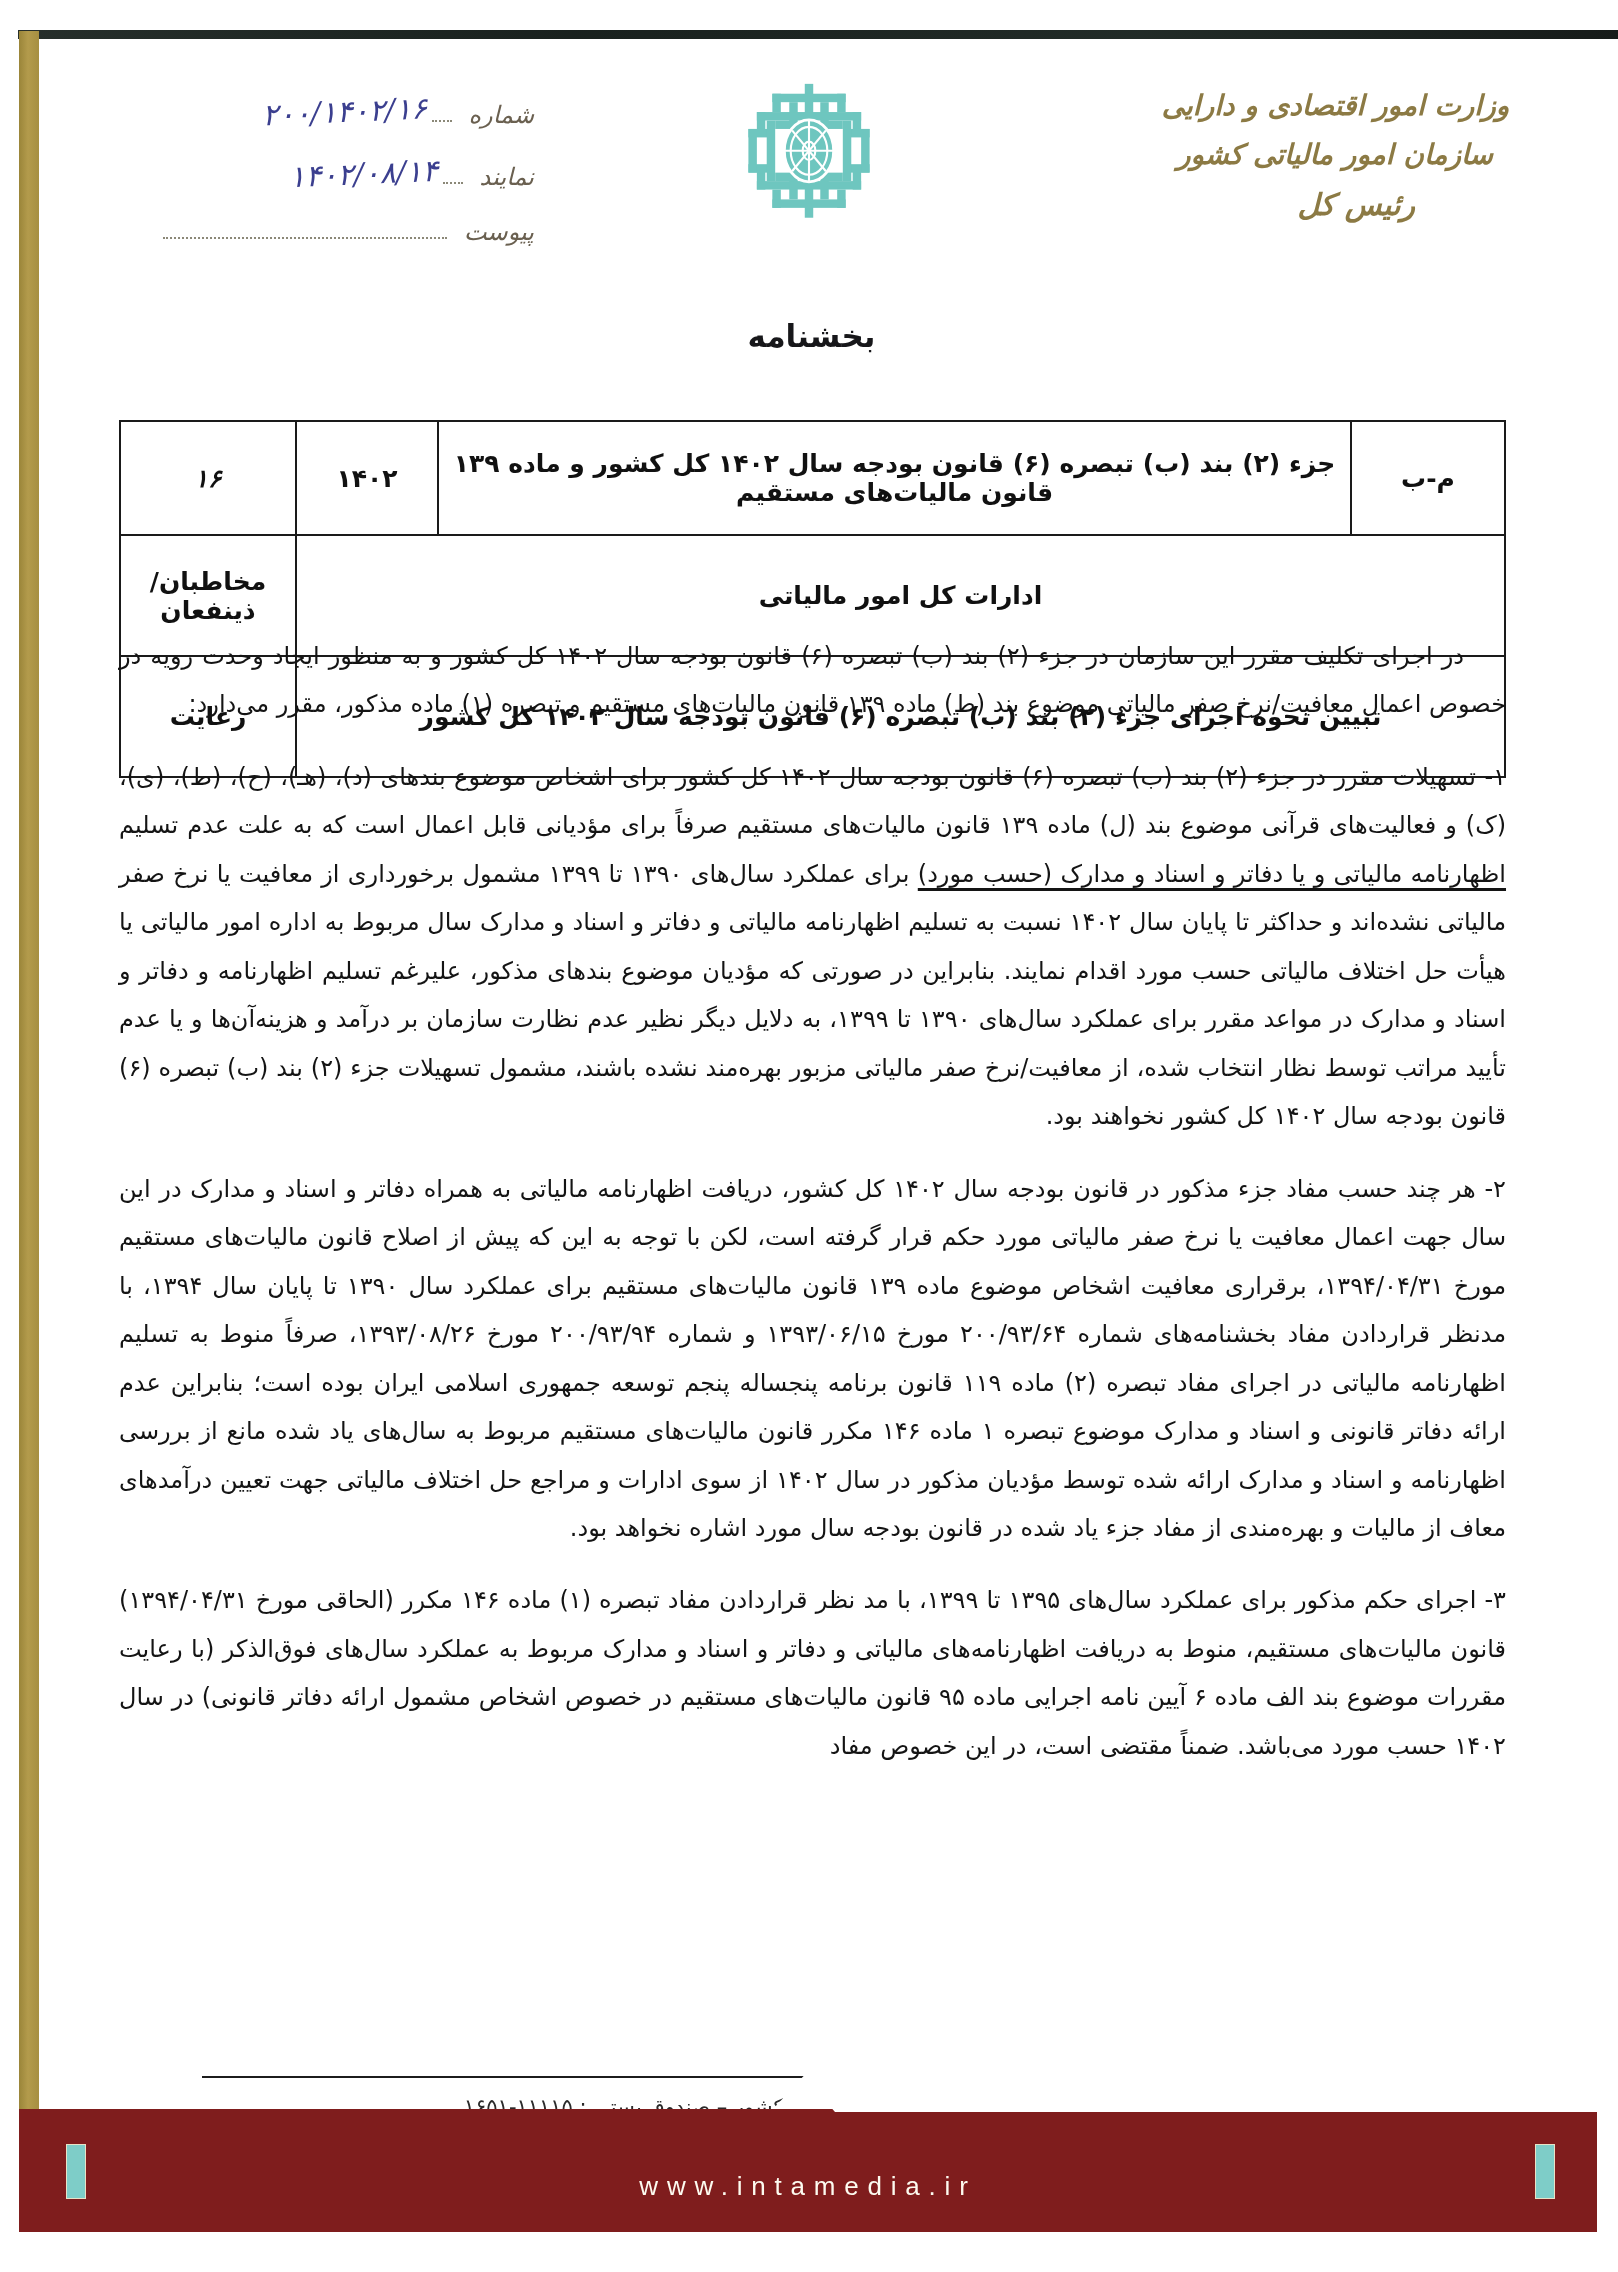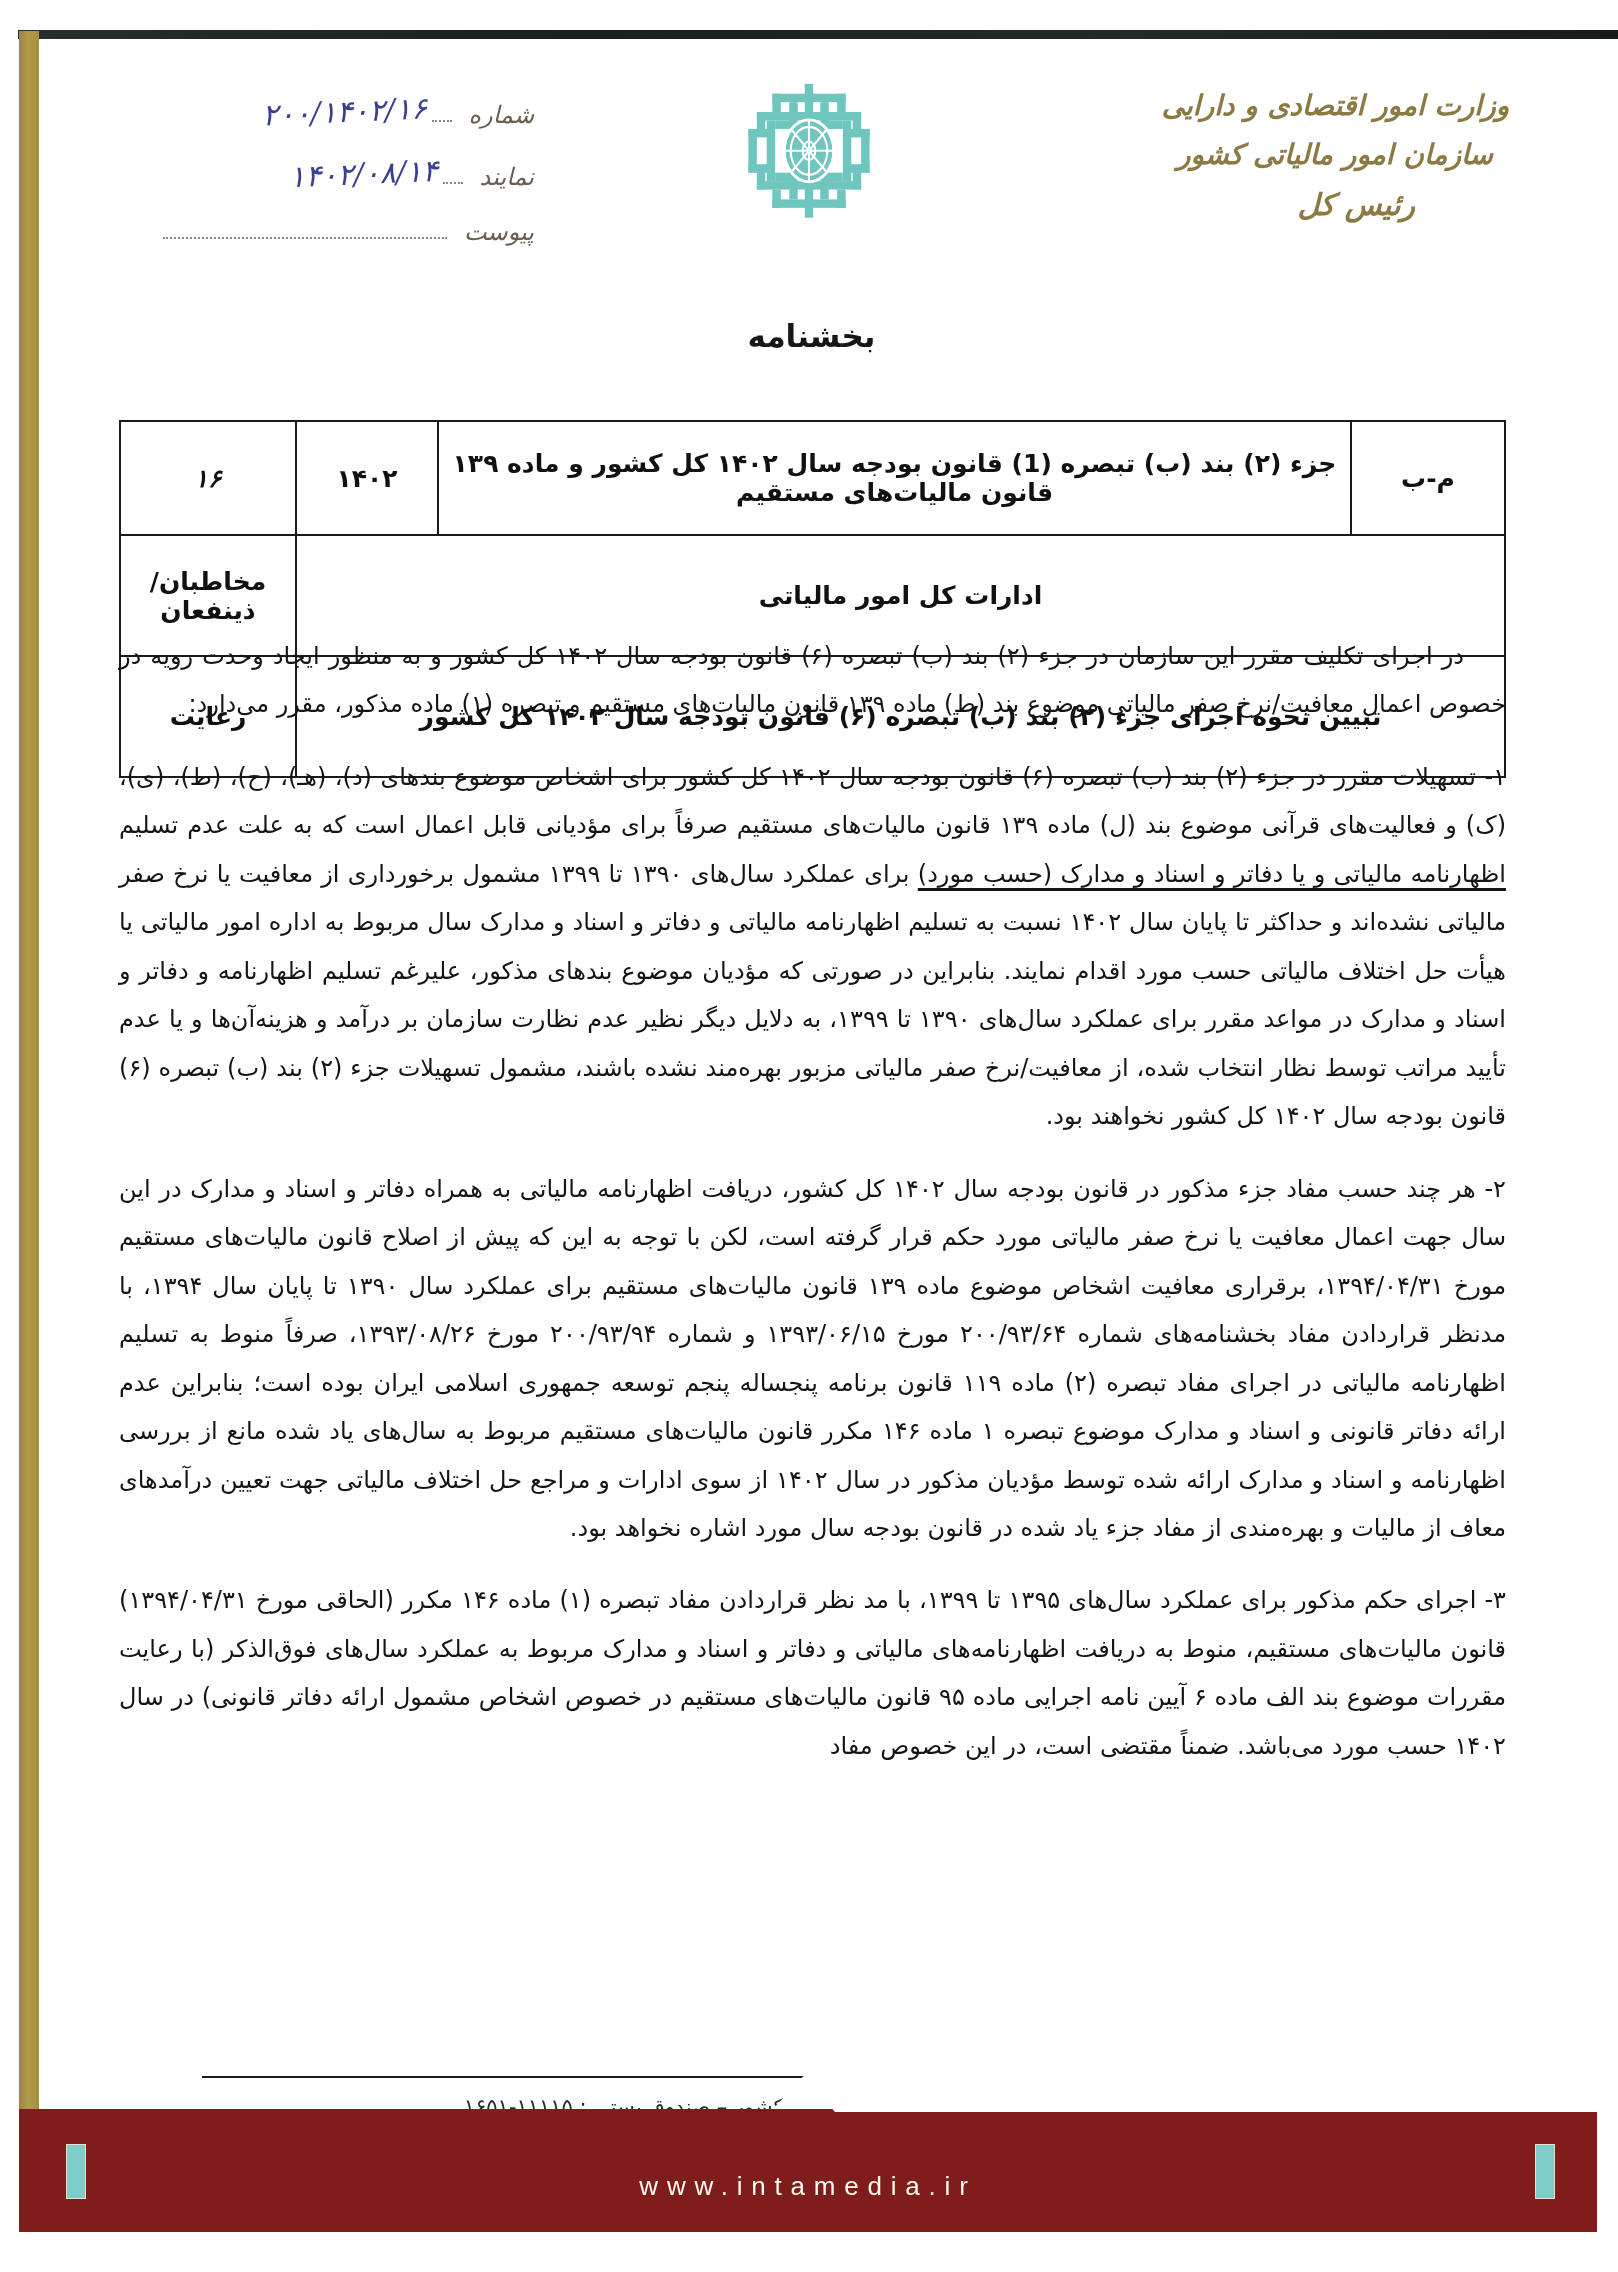--- a/index.html
+++ b/index.html
@@ -339,21 +339,21 @@
       <div class="l3">رئیس کل</div>
     </div>
   </div>
 
   <div class="doc-type">بخشنامه</div>
 
   <table class="meta-table">
     <tbody>
       <tr class="row-ids">
         <td class="cell-code">م-ب</td>
-        <td class="cell-ref">جزء (۲) بند (ب) تبصره (1) قانون بودجه سال ۱۴۰۲ کل کشور و ماده ۱۳۹ قانون مالیات‌های مستقیم</td>
+        <td class="cell-ref">جزء (۲) بند (ب) تبصره (۶) قانون بودجه سال ۱۴۰۲ کل کشور و ماده ۱۳۹ قانون مالیات‌های مستقیم</td>
         <td class="cell-year">۱۴۰۲</td>
         <td class="cell-num">۱۶</td>
       </tr>
       <tr class="row-tall">
         <td class="cell-val" colspan="3">ادارات کل امور مالیاتی</td>
         <td class="cell-key">مخاطبان/ ذینفعان</td>
       </tr>
       <tr class="row-tall">
         <td class="cell-val" colspan="3">تبیین نحوه اجرای جزء (۲) بند (ب) تبصره (۶) قانون بودجه سال ۱۴۰۲ کل کشور</td>
         <td class="cell-key">رعایت</td>

